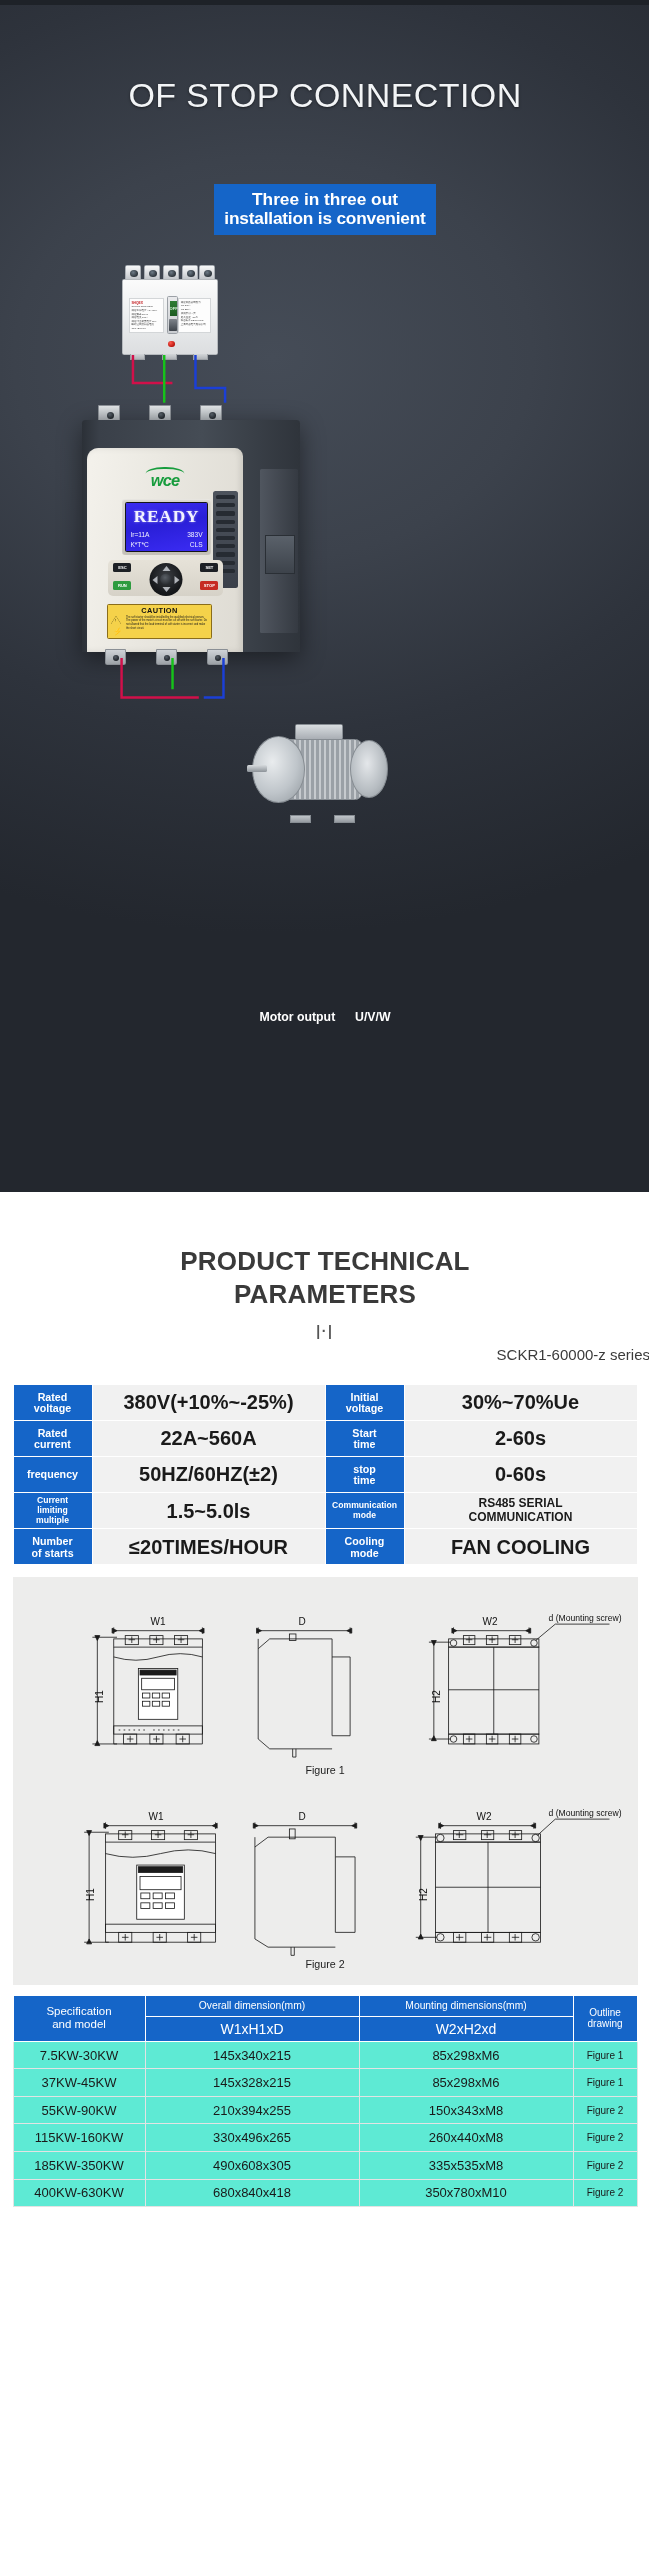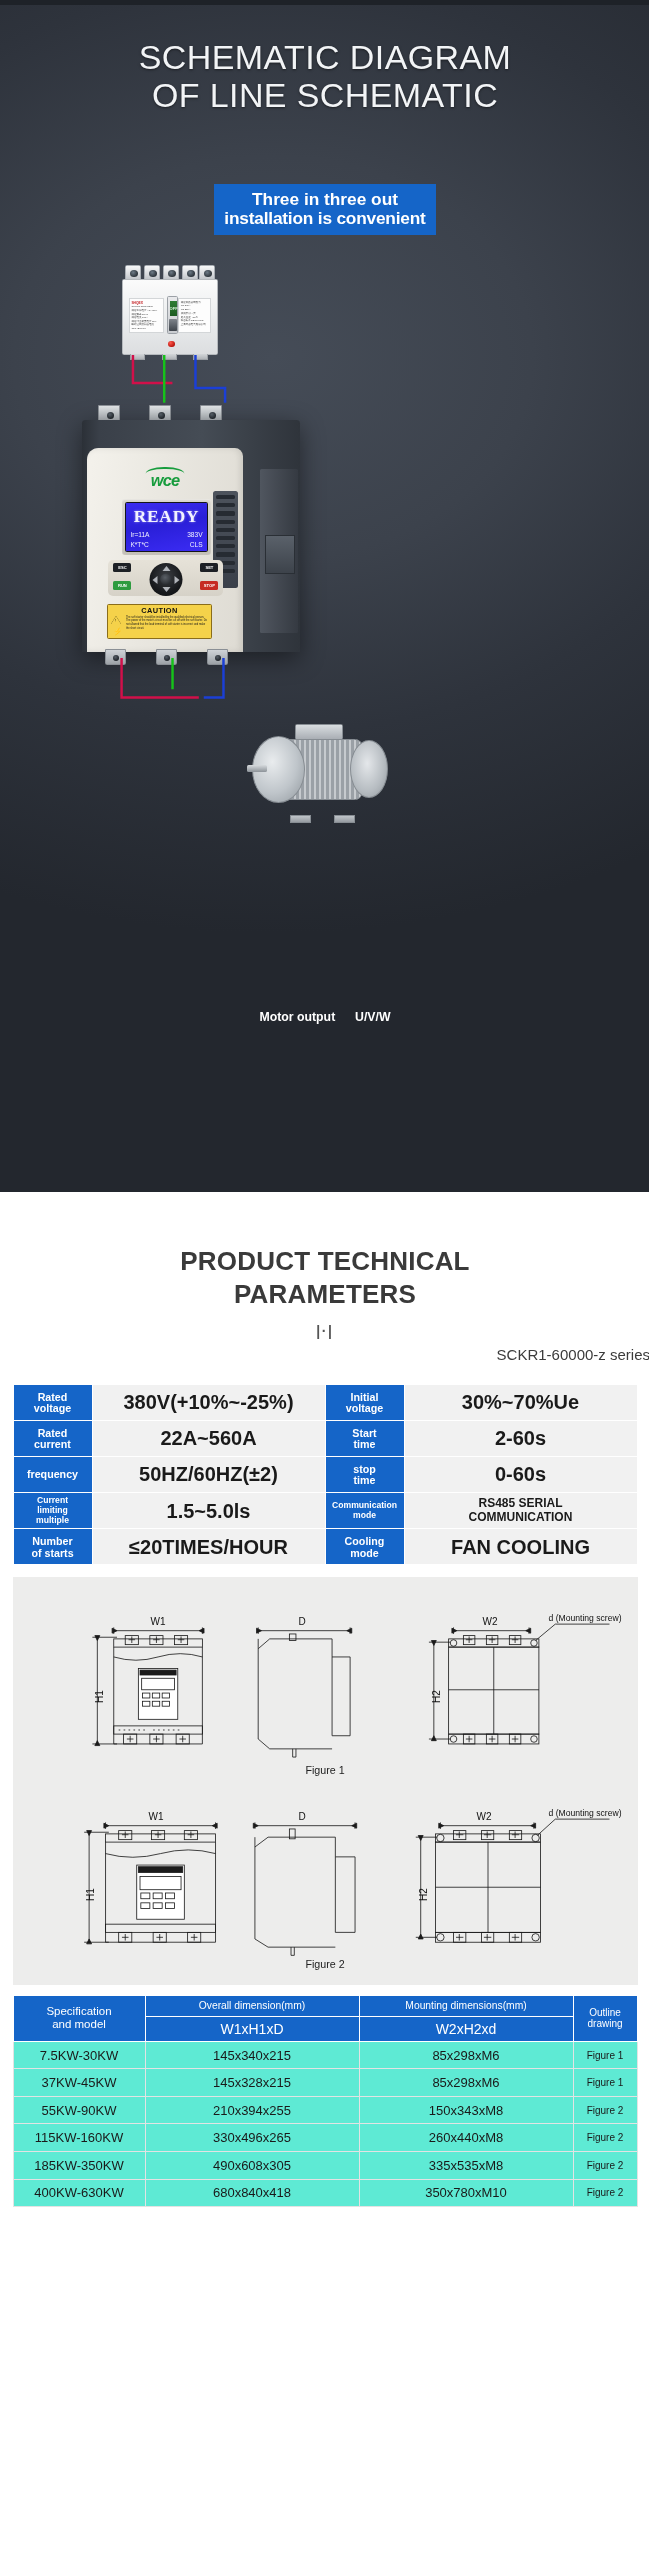--- a/index.html
+++ b/index.html
@@ -363,22 +363,22 @@
   }
   table.dims td.fig { font-size: 10px; }
 </style>
 </head>
 <body>
 
 <section class="hero">
   <div class="hero-top-line"></div>
 
   <h1 class="hero-title">
-    <span>SCHEMATIC DIAGRAM</span><br>
-    <span>OF LINE SCHEMATIC</span>
+    <br>
+    <span>OF STOP CONNECTION</span>
   </h1>
 
   <div class="hero-banner">
     <span class="l1">Three in three out</span>
     <span class="l2">installation is convenient</span>
   </div>
 
   <div class="breaker">
     <div class="brk-lugs">
       <div class="brk-lug" style="left:0">

